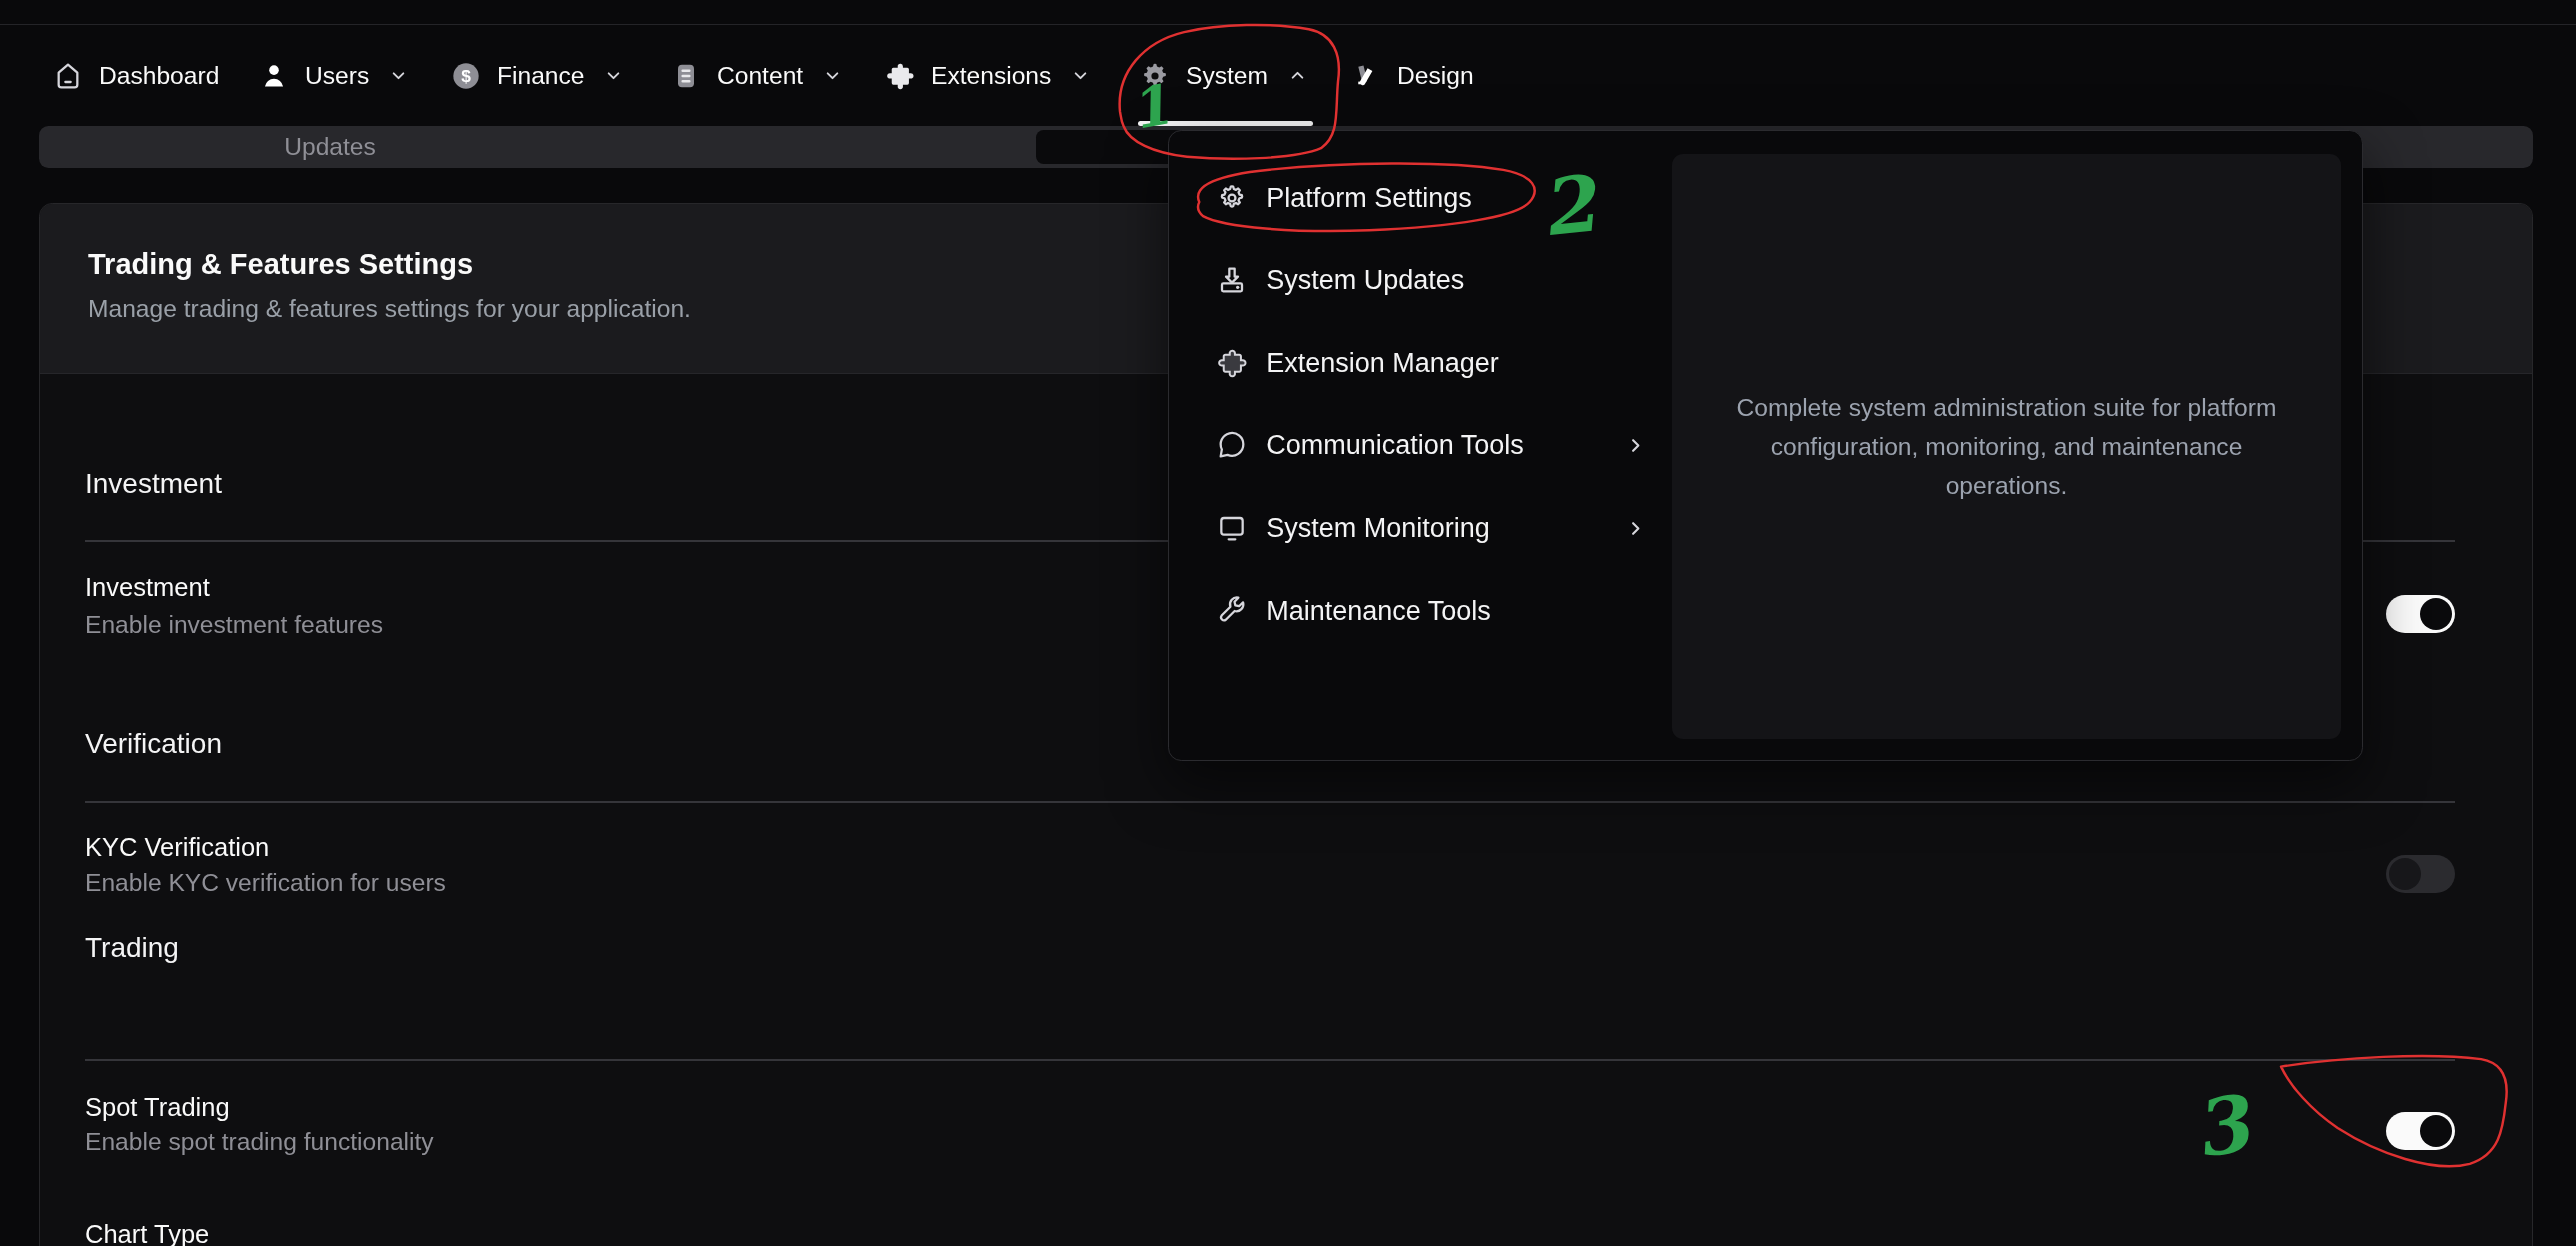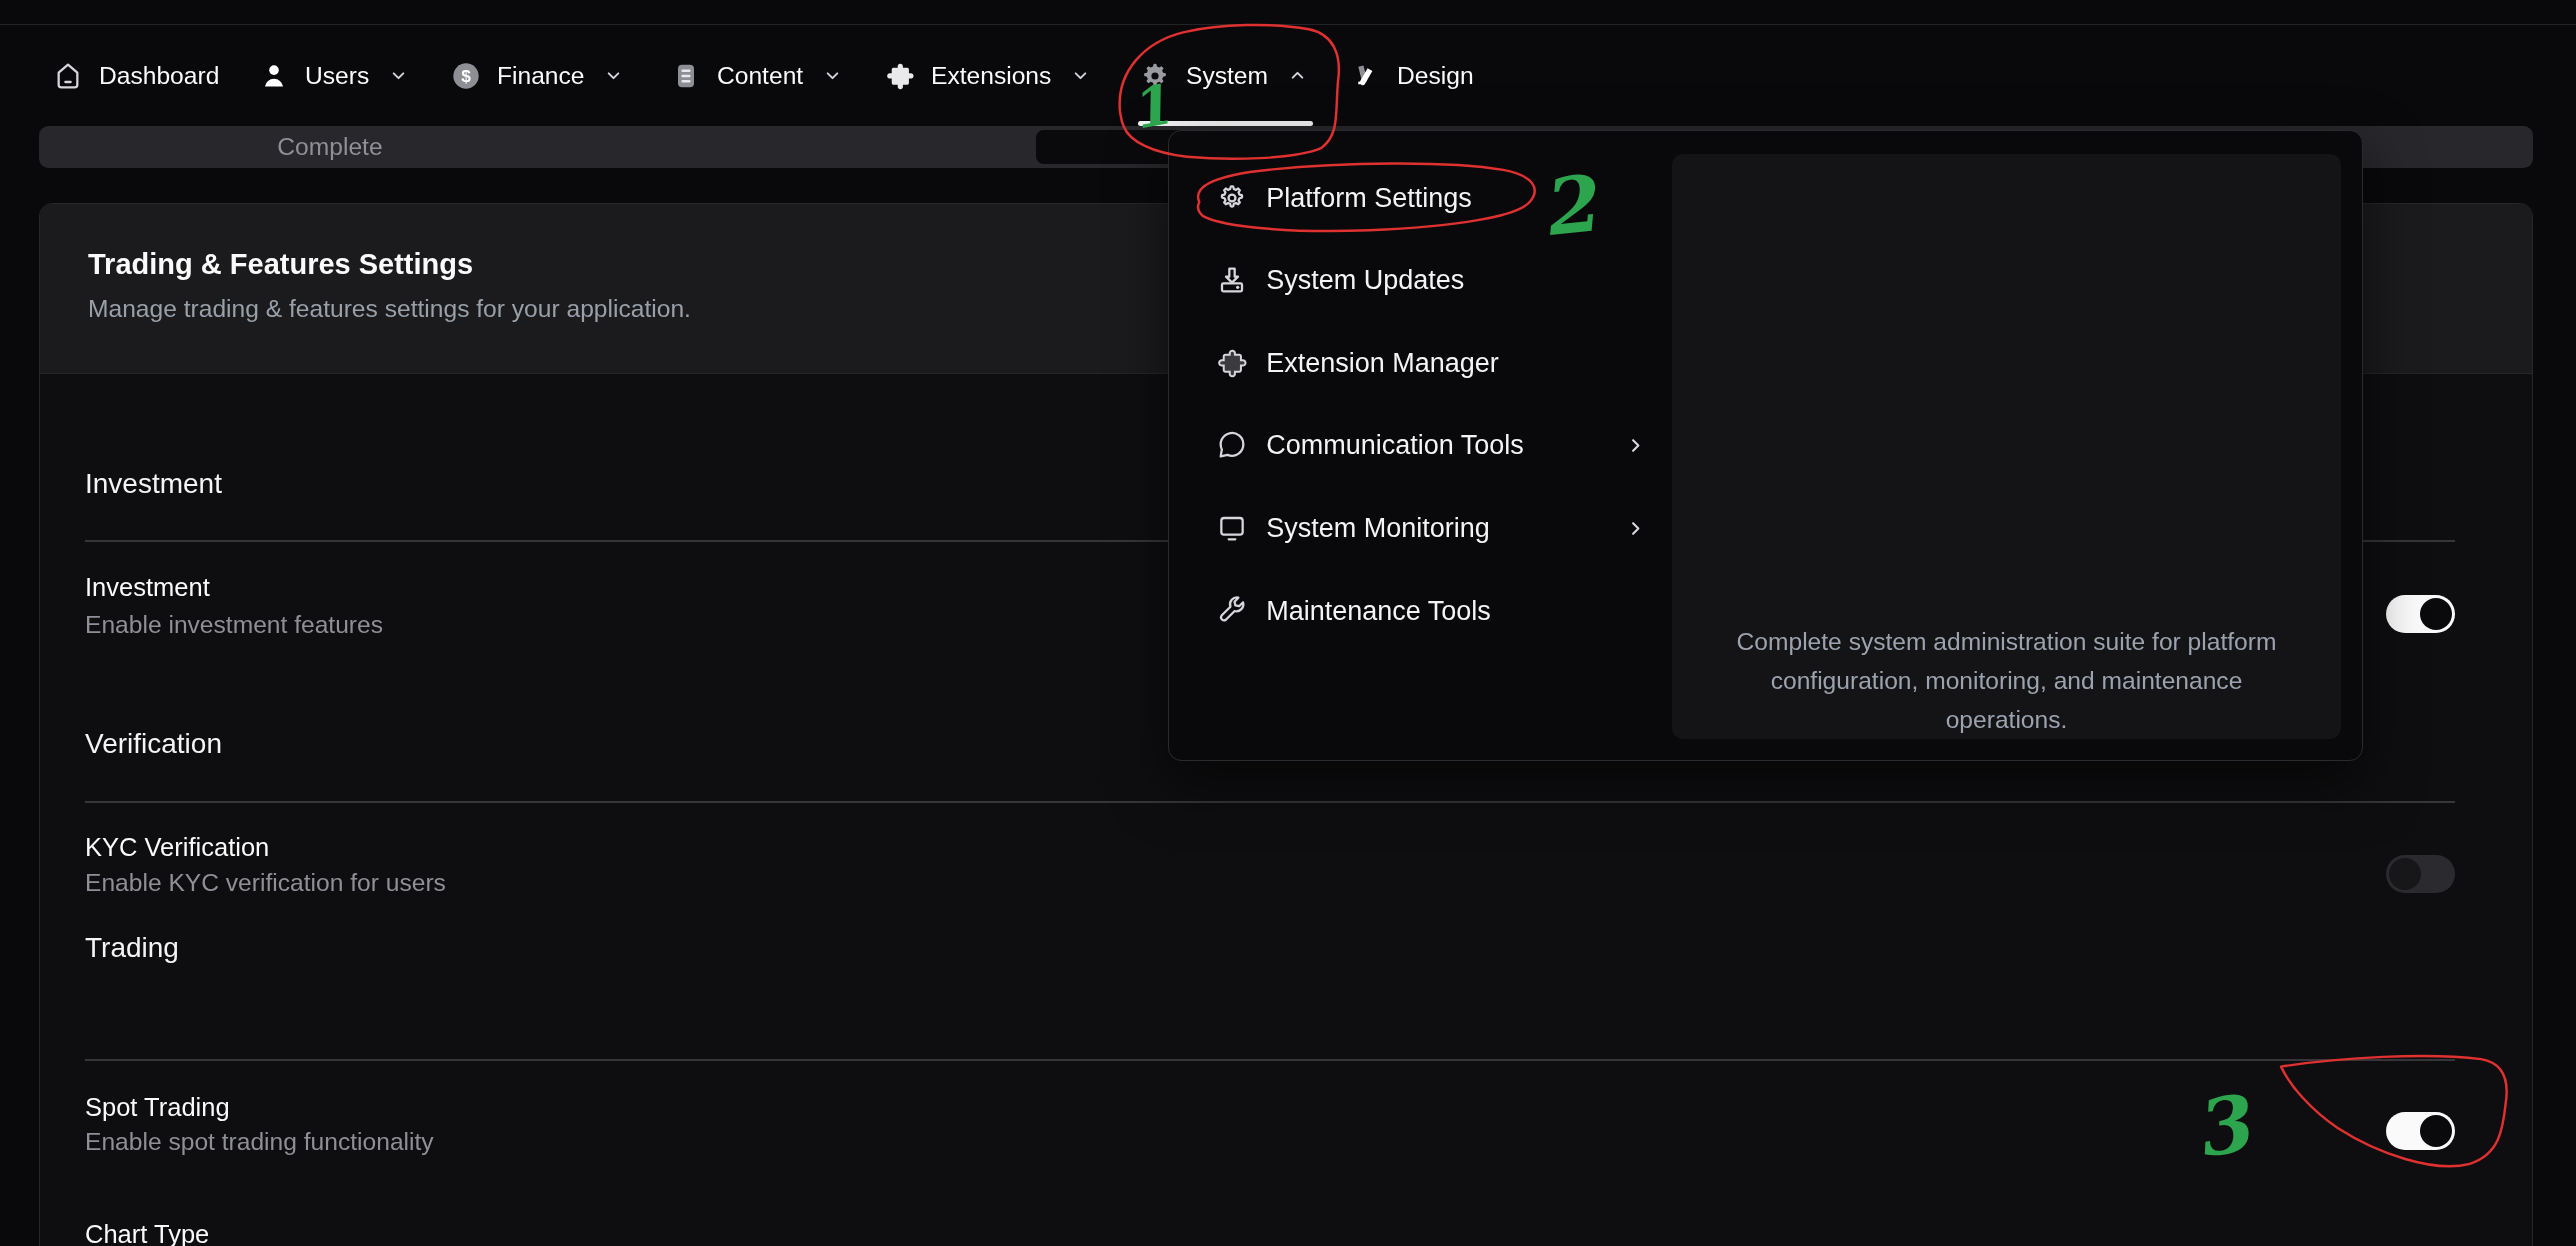--- a/index.html
+++ b/index.html
@@ -74,21 +74,21 @@
   .menu-item {
     position:absolute; left:13.2px; width:472px; height:62px;
     display:flex; align-items:center; border-radius:9.4px; cursor:pointer;
   }
   .menu-item .ico { width:32px; height:32px; margin-left:34px; flex:0 0 auto; }
   .menu-item .lbl { margin-left:18px; font-size:27px; color:#f4f4f5; white-space:nowrap; }
   .menu-item .sub-chev { position:absolute; right:7.6px; width:23px; height:23px; }
   .menu-desc-box {
     position:absolute; left:503px; top:23px; width:669px; height:585px;
     background:#141417; border-radius:11.3px;
-    display:flex; flex-direction:column; align-items:center; justify-content:flex-end;
+    display:flex; flex-direction:column; align-items:center; justify-content:center;
   }
   .menu-desc-line { font-size:24.6px; line-height:39px; color:#9ca3af; text-align:center; }
 
   
   .annot { position:absolute; left:0; top:0; z-index:10; pointer-events:none; }
   .annot text { font-family:"DejaVu Serif", serif; font-style:italic; font-weight:bold; }
 
   svg.icon-stroke path, svg.icon-stroke rect, svg.icon-stroke circle { fill:none; stroke:#d6d6dc; stroke-width:1.7; stroke-linecap:round; stroke-linejoin:round; }
 </style>
 </head>
@@ -164,21 +164,21 @@
     <path d="M13.2 6.2 l3.6 2.1 -5.3 9.2 a2.1 2.1 0 1 1 -3.6 -2.1 z" fill="#ffffff"></path>
     <rect x="6.2" y="16.2" width="2" height="2" fill="#ffffff"></rect>
   </svg>
   <span>Design</span>
 </div>
 
 <div class="nav-underline"></div>
 
 <div class="tabbar">
   <div class="tab-active-seg"></div>
-  <div class="tab-label" style="left:42px">Complete</div>
+  <div class="tab-label" style="left:42px">Updates</div>
 </div>
 
 <div class="card">
   <div class="card-header">
     <div class="card-title">Trading &amp; Features Settings</div>
     <div class="card-subtitle">Manage trading &amp; features settings for your application.</div>
   </div>
 </div>
 
 <div class="section-heading" style="top:468px">Investment</div>

